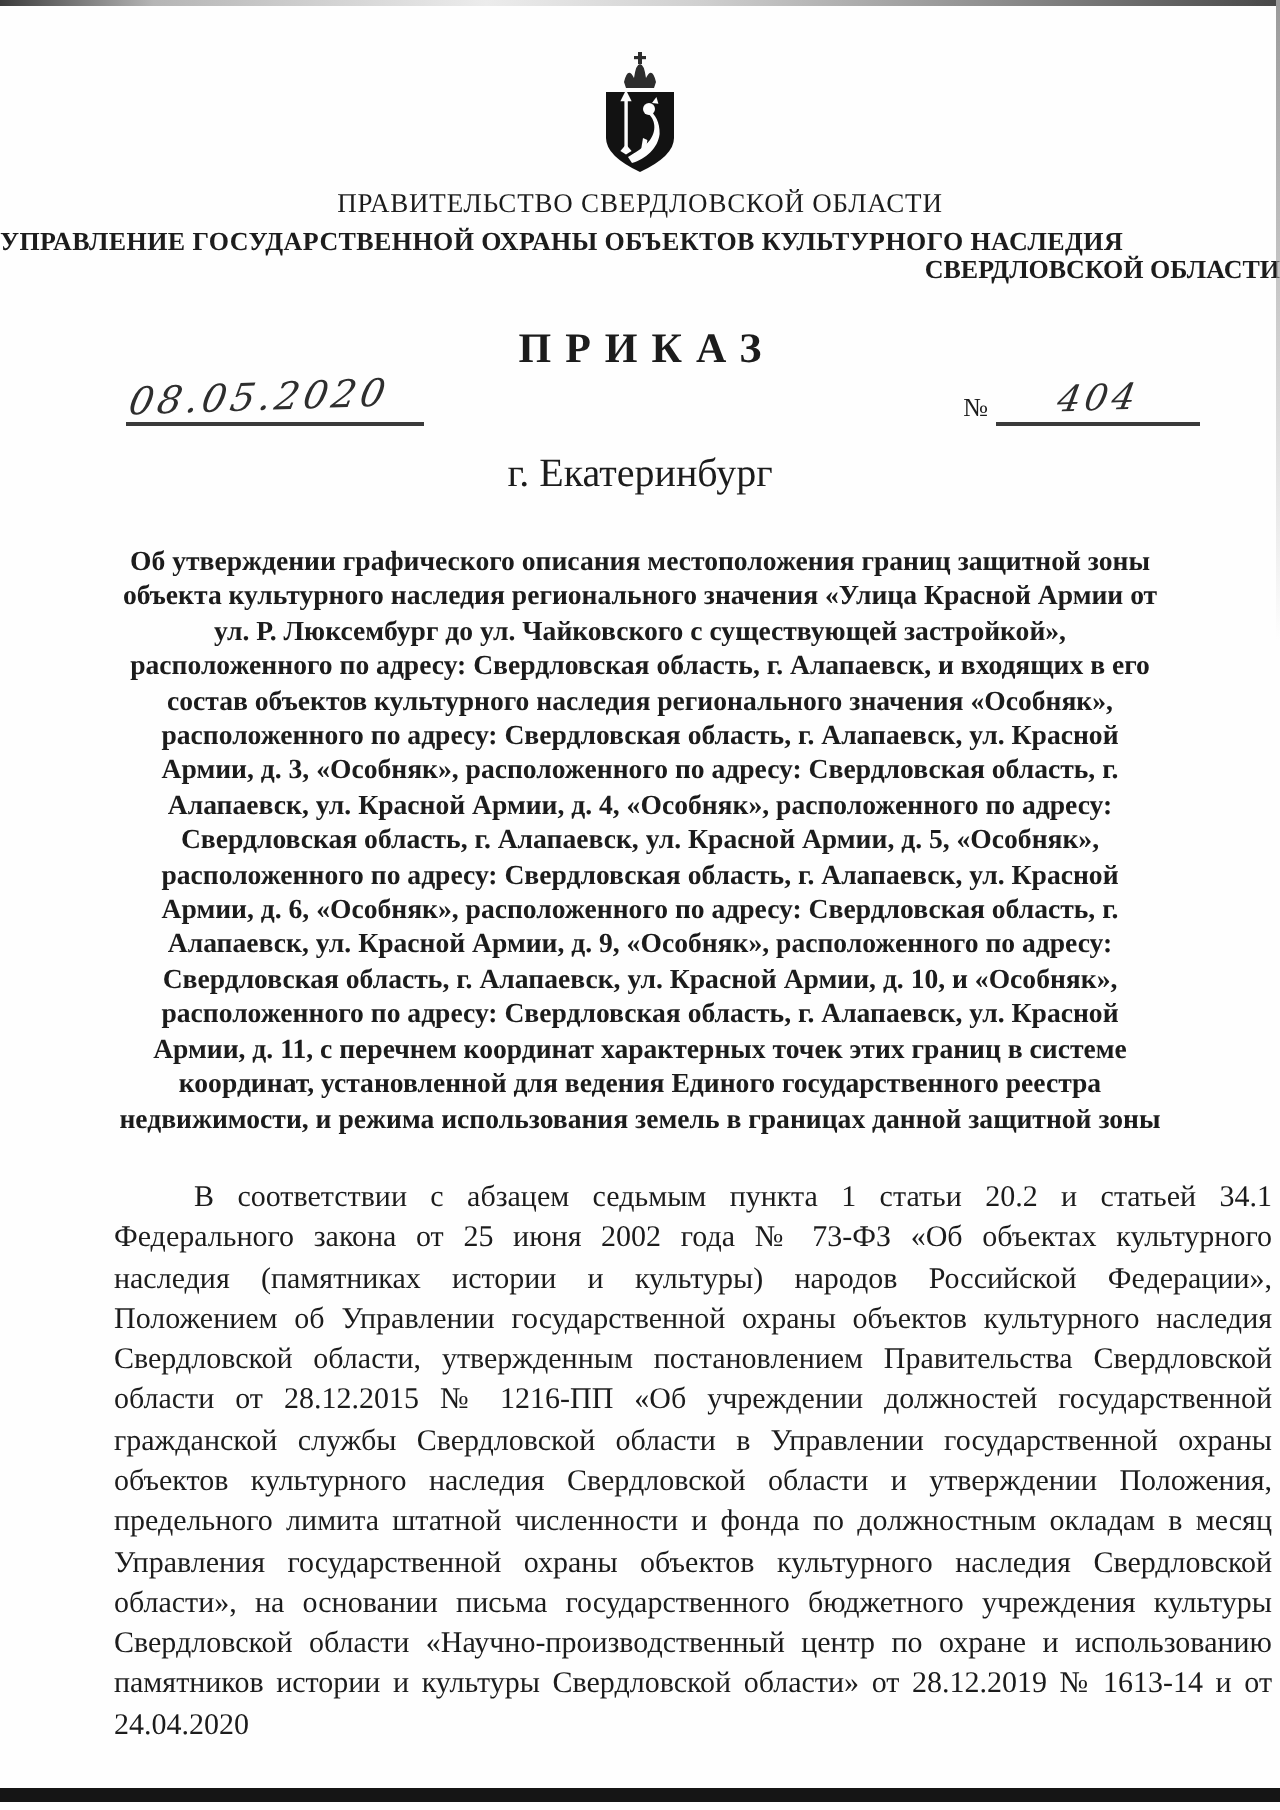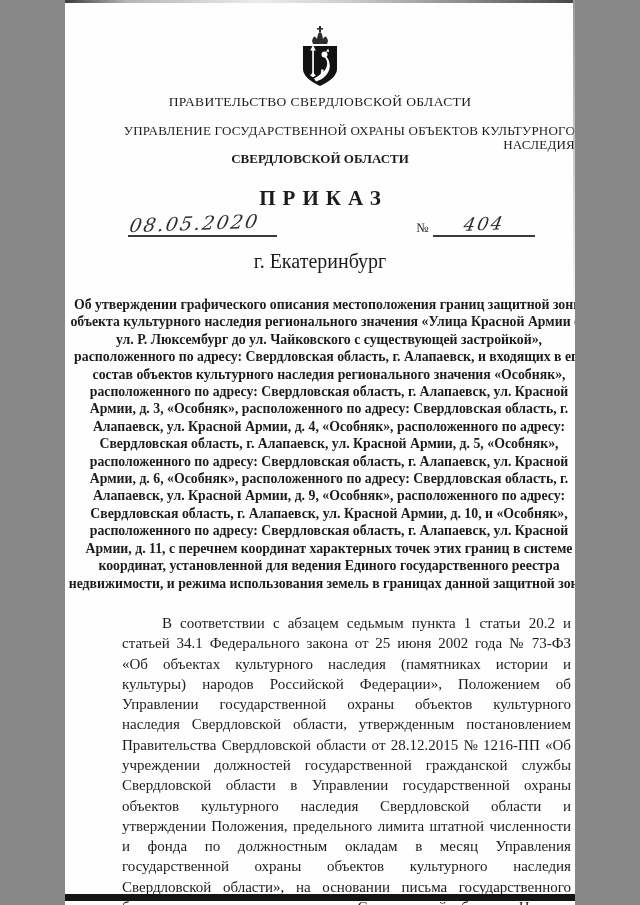--- a/index.html
+++ b/index.html
@@ -1,18 +1,18 @@
 <!DOCTYPE html>
 <html><head>
 <meta charset="utf-8">
 <style>
   html, body { margin: 0; padding: 0; background: #888; }
   .page {
     position: relative;
-    width: 510px;
+    width: 640px;
     height: 905px;
     margin: 0 auto;
     background: #fefefe;
     overflow: hidden;
     font-family: "Liberation Serif", serif;
     color: #1c1c1c;
   }
   
   .edge-top {
     position: absolute; top: 0; left: 0; right: 0; height: 3px;
@@ -27,25 +27,25 @@
     background: #151515;
   }
   
   .emblem-wrap { text-align: center; padding-top: 25px; height: 64px; }
   
   .org1 {
     margin-top: 5px; text-align: center;
     font-size: 13.5px; letter-spacing: 0.4px;
   }
   .org2 {
-    margin-top: 14px; text-align: right; font-weight: normal;
+    margin-top: 4px; text-align: left; font-weight: bold;
     font-size: 13px; line-height: 14px; letter-spacing: 0.2px;
   }
   .org3 {
-    text-align: center; font-weight: bold;
+    text-align: right; font-weight: bold;
     font-size: 13px; line-height: 14px;
   }
   .doc-type {
     margin-top: 20px; text-align: center; font-weight: bold;
     font-size: 21px; letter-spacing: 7px; text-indent: 7px;
   }
   
   .meta-row {
     display: flex; justify-content: space-between; align-items: flex-end;
     margin: 0 40px 0 63px; height: 26px;

